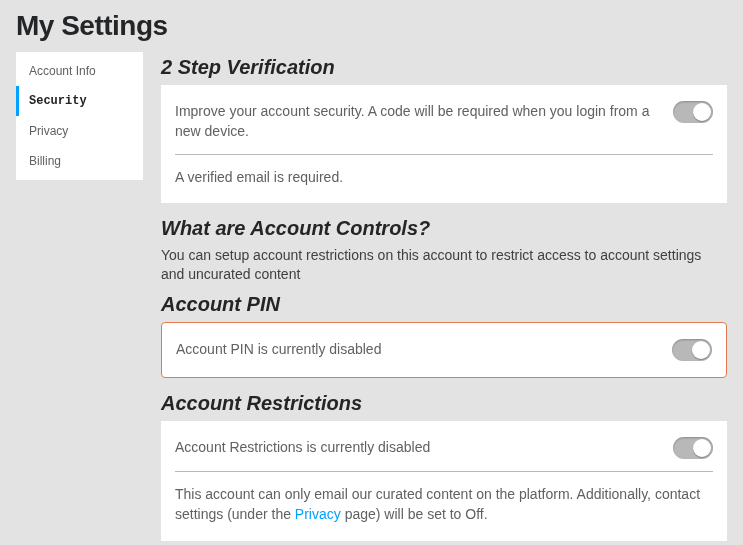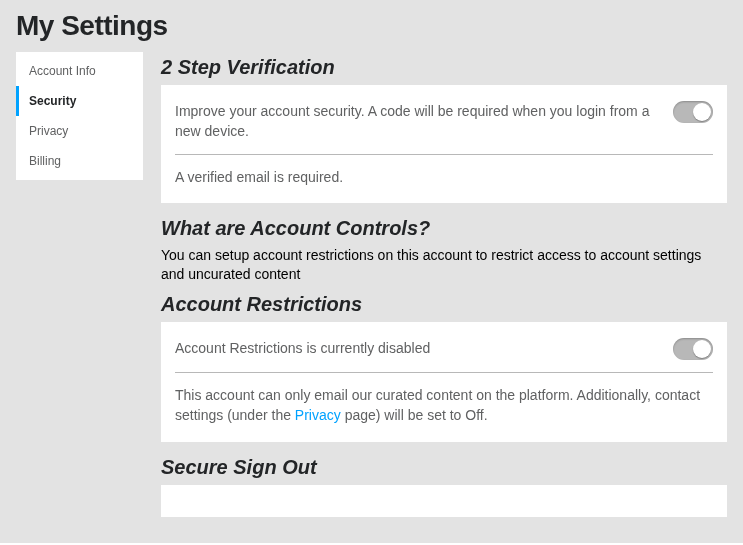--- a/index.html
+++ b/index.html
@@ -39,35 +39,36 @@
     padding: 8px 10px;
     font-size: 12px;
     color: #606162;
     cursor: pointer;
     border-left: 3px solid transparent;
   }
   .sidebar-item.active {
     font-weight: 700;
     color: #232527;
     border-left: 3px solid #00a2ff;
+    font-family: Liberation Mono, monospace;
   }
   .content {
     flex: 1;
     padding: 4px 16px 0 18px;
   }
   .section-title {
     font-size: 20px;
     font-weight: 800;
     color: #232527;
     margin: 4px 0 6px 0;
     font-style: italic;
   }
   .section-sub {
     font-size: 14px;
-    color: #000000;
+    color: #404040;
     margin: 0 0 8px 0;
     line-height: 1.4;
   }
   .panel {
     background: #fff;
     padding: 16px 14px;
     margin-bottom: 14px;
   }
   .panel-row {
     display: flex;
@@ -147,20 +148,30 @@
             <div class="toggle-thumb"></div>
           </div>
         </div>
         <hr class="divider">
         <div class="panel-text">A verified email is required.</div>
       </div>
 
       <div class="section-title">What are Account Controls?</div>
       <div class="section-sub">You can setup account restrictions on this account to restrict access to account settings and uncurated content</div>
 
+      <div class="section-title">Account PIN</div>
+      <div class="panel highlight-panel">
+        <div class="panel-row">
+          <div class="panel-text">Account PIN is currently disabled</div>
+          <div class="toggle">
+            <div class="toggle-track"></div>
+            <div class="toggle-thumb"></div>
+          </div>
+        </div>
+      </div>
 
       <div class="section-title">Account Restrictions</div>
       <div class="panel">
         <div class="panel-row">
           <div class="panel-text">Account Restrictions is currently disabled</div>
           <div class="toggle">
             <div class="toggle-track"></div>
             <div class="toggle-thumb"></div>
           </div>
         </div>

